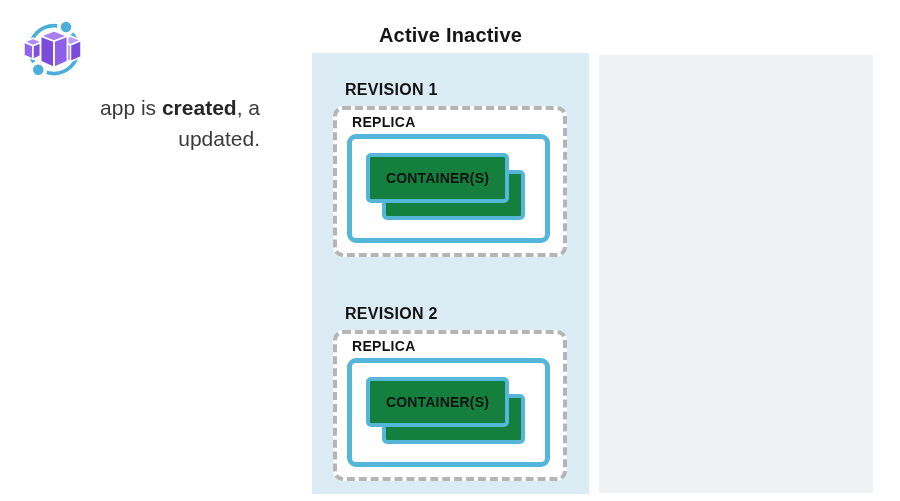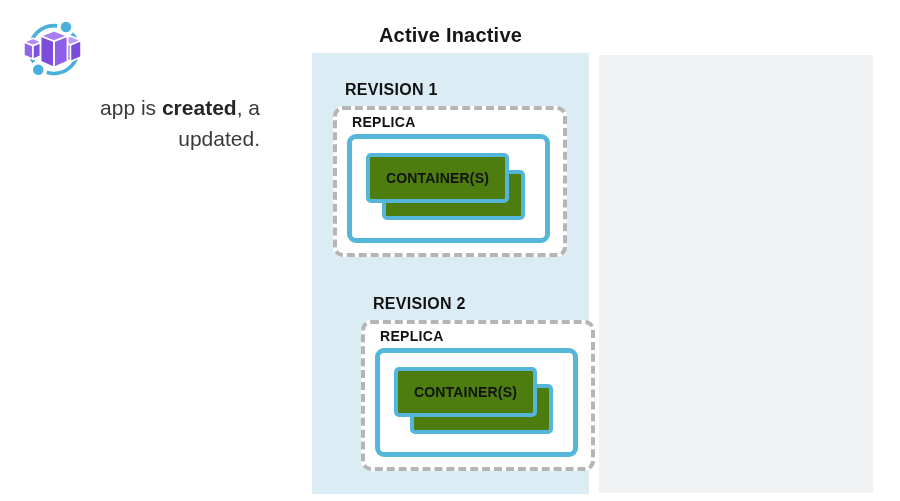--- a/index.html
+++ b/index.html
@@ -23,40 +23,40 @@
   }
   .col-header.active{left:312px;width:277px;}
   .col-header.inactive{left:599px;width:274px;}
   
   .panel{position:absolute;}
   .panel.active{left:312px;top:53px;width:277px;height:441px;background:#dcecf5;}
   .panel.inactive{left:599px;top:55px;width:274px;height:438px;background:#f0f1f2;}
   
   .revision{position:absolute;left:333px;width:234px;}
   .revision.r1{top:81px;}
-  .revision.r2{top:295px;margin-left:28px;}
+  .revision.r2{top:305px;}
   .revision-label{
     margin-left:12px;margin-bottom:5px;height:20px;
     font-size:16px;font-weight:bold;color:#121212;letter-spacing:.3px;
   }
   .revision-box{
     position:relative;height:143px;background:#ffffff;
     border:4px dashed #b5b5b5;border-radius:10px;box-sizing:content-box;
   }
   .replica-label{
     position:absolute;left:15px;top:4px;
     font-size:14px;font-weight:bold;color:#121212;letter-spacing:.3px;
   }
   .replica-box{
     position:absolute;left:10px;top:24px;width:193px;height:99px;
     background:#ffffff;border:5px solid #54b6d9;border-radius:9px;
   }
   .card{
     position:absolute;width:135px;height:42px;
-    background:#4d7c0f;border:4px solid #54b6d9;border-radius:5px;
+    background:#15803d;border:4px solid #54b6d9;border-radius:5px;
   }
   .card.back{left:30px;top:31px;}
   .card.front{
     left:14px;top:14px;display:flex;align-items:center;justify-content:center;
     font-size:14px;font-weight:bold;color:#121212;letter-spacing:.2px;
   }
 </style>
 </head>
 <body>
 

